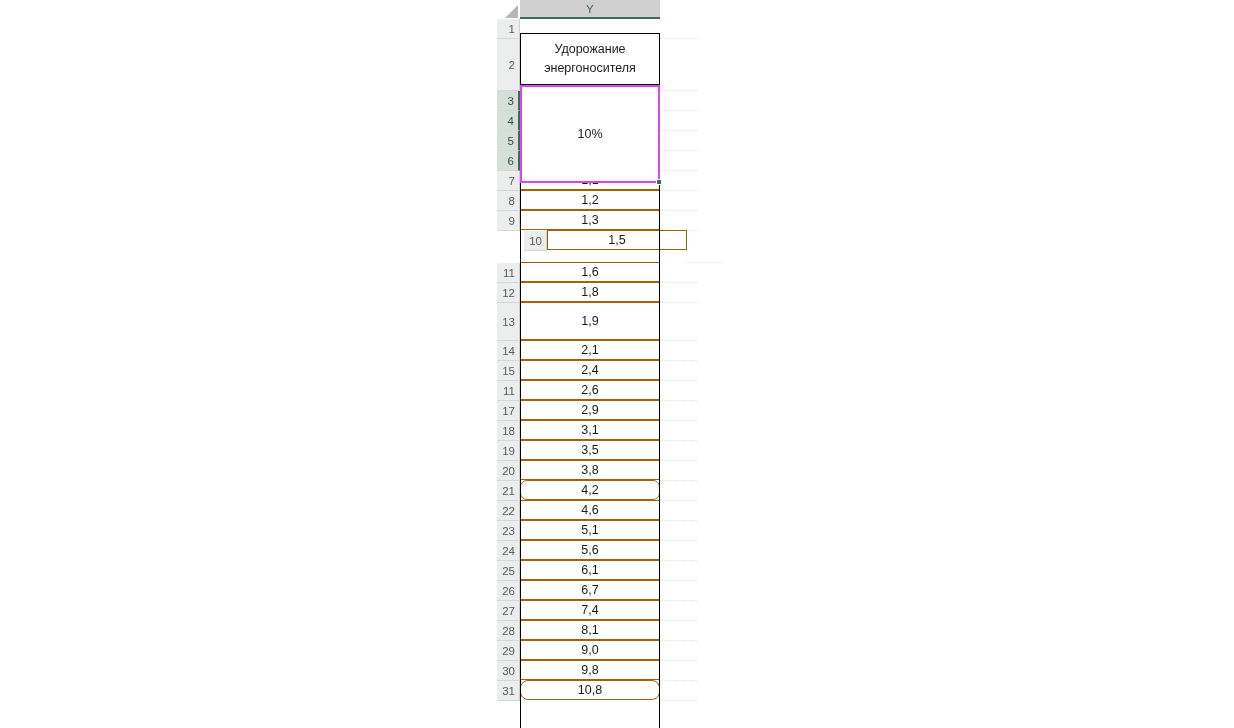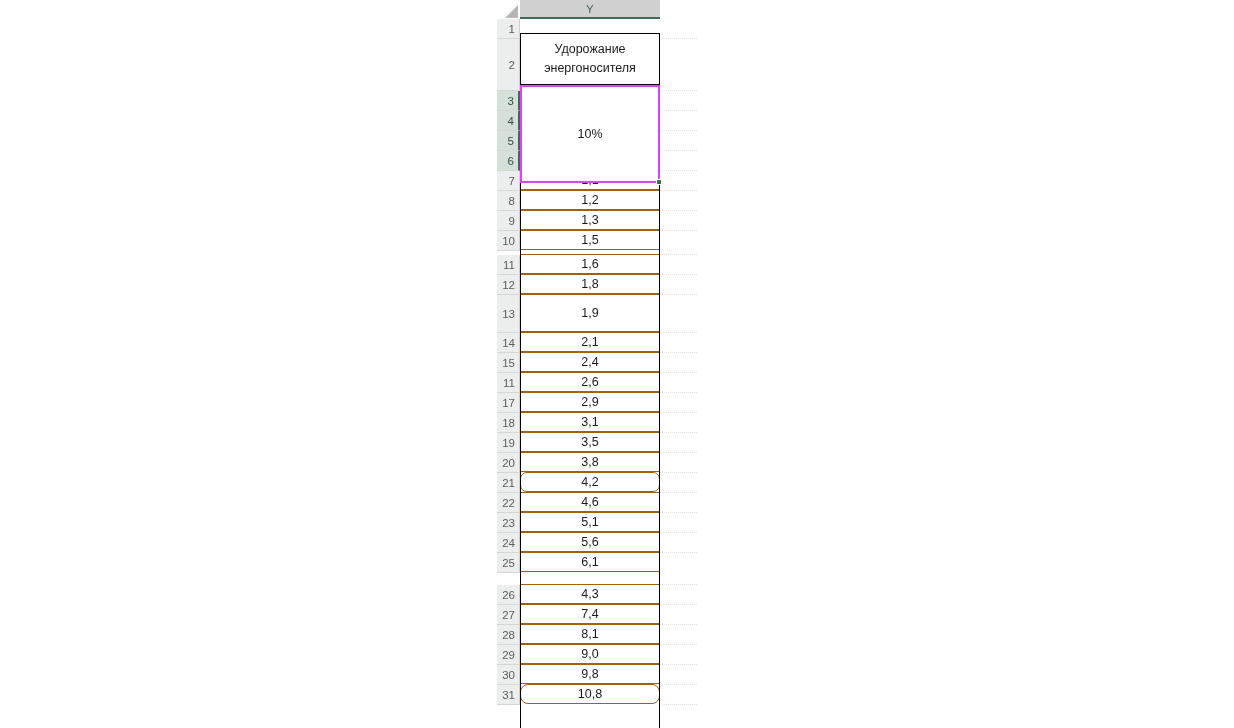--- a/index.html
+++ b/index.html
@@ -257,21 +257,21 @@
       </div>
       <div class="row" style="height: 20px;">
         <div class="rh" style="height: 20px;">
           <span>9</span>
         </div>
         <div class="cell bordered" style="height: 20px;">
           <span>1,3</span>
         </div>
         <div class="gridline-right"></div>
       </div>
-      <div class="row" style="height: 24px;">
+      <div class="row" style="height: 32px; margin-left: 27px;">
         <div class="rh" style="height: 20px;">
           <span>10</span>
         </div>
         <div class="cell bordered" style="height: 20px;">
           <span>1,5</span>
         </div>
         <div class="gridline-right"></div>
       </div>
       <div class="row" style="height: 20px;">
         <div class="rh" style="height: 20px;">
@@ -392,35 +392,35 @@
       </div>
       <div class="row" style="height: 20px;">
         <div class="rh" style="height: 20px;">
           <span>24</span>
         </div>
         <div class="cell bordered" style="height: 20px;">
           <span>5,6</span>
         </div>
         <div class="gridline-right"></div>
       </div>
-      <div class="row" style="height: 32px;">
+      <div class="row" style="height: 20px;">
         <div class="rh" style="height: 20px;">
           <span>25</span>
         </div>
         <div class="cell bordered" style="height: 20px;">
           <span>6,1</span>
         </div>
         <div class="gridline-right"></div>
       </div>
       <div class="row" style="height: 20px;">
         <div class="rh" style="height: 20px;">
           <span>26</span>
         </div>
         <div class="cell bordered" style="height: 20px;">
-          <span>4,3</span>
+          <span>6,7</span>
         </div>
         <div class="gridline-right"></div>
       </div>
       <div class="row" style="height: 20px;">
         <div class="rh" style="height: 20px;">
           <span>27</span>
         </div>
         <div class="cell bordered" style="height: 20px;">
           <span>7,4</span>
         </div>

